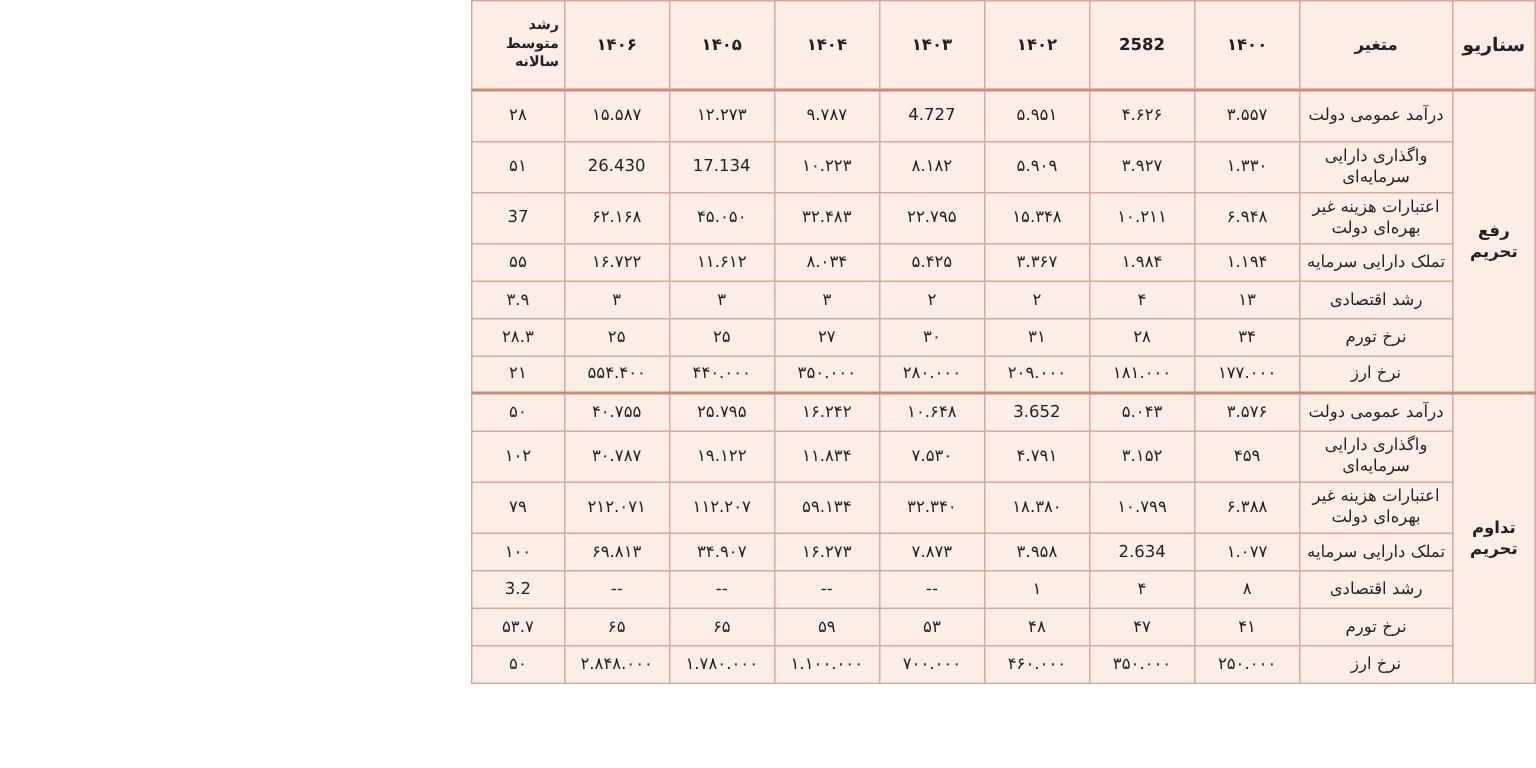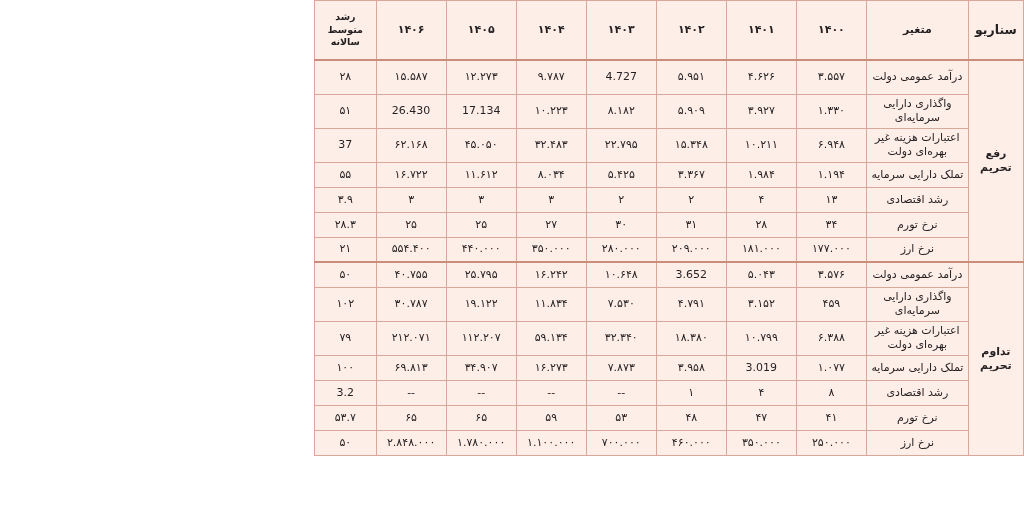--- a/index.html
+++ b/index.html
@@ -49,20 +49,21 @@
     height: 54px;
     border: 1px solid #d8a99a;
   }
   thead td.scenario-head {
     font-size: 12.5px;
     margin-top: 41px;
   }
   thead td.growth-head {
     font-size: 9.5px;
     line-height: 1.35;
+    text-align: right;
   }
   td.scenario-cell {
     background: #ffffff;
     font-weight: bold;
     font-size: 13px;
     line-height: 1.45;
     width: 52px;
   }
   td.var-cell {
     text-align: right;
@@ -97,21 +98,21 @@
       <col class="c-year">
       <col class="c-year">
       <col class="c-year">
       <col class="c-growth">
     </colgroup>
     <thead>
       <tr>
         <td class="scenario-head">سناریو</td>
         <td class="var-head">متغیر</td>
         <td>۱۴۰۰</td>
-        <td>۱۴۰۱</td>
+        <td>2582</td>
         <td>۱۴۰۲</td>
         <td>۱۴۰۳</td>
         <td>۱۴۰۴</td>
         <td>۱۴۰۵</td>
         <td>۱۴۰۶</td>
         <td class="growth-head">رشد متوسط سالانه</td>
       </tr>
     </thead>
     <tbody>
 
@@ -224,21 +225,21 @@
         <td class="num">۱۸.۳۸۰</td>
         <td class="num">۳۲.۳۴۰</td>
         <td class="num">۵۹.۱۳۴</td>
         <td class="num">۱۱۲.۲۰۷</td>
         <td class="num">۲۱۲.۰۷۱</td>
         <td class="growth">۷۹</td>
       </tr>
       <tr class="rowshort">
         <td class="var-cell">تملک دارایی سرمایه</td>
         <td class="num">۱.۰۷۷</td>
-        <td class="num">3.019</td>
+        <td class="num">2.634</td>
         <td class="num">۳.۹۵۸</td>
         <td class="num">۷.۸۷۳</td>
         <td class="num">۱۶.۲۷۳</td>
         <td class="num">۳۴.۹۰۷</td>
         <td class="num">۶۹.۸۱۳</td>
         <td class="growth">۱۰۰</td>
       </tr>
       <tr class="rowshort">
         <td class="var-cell">رشد اقتصادی</td>
         <td class="num">۸</td>

